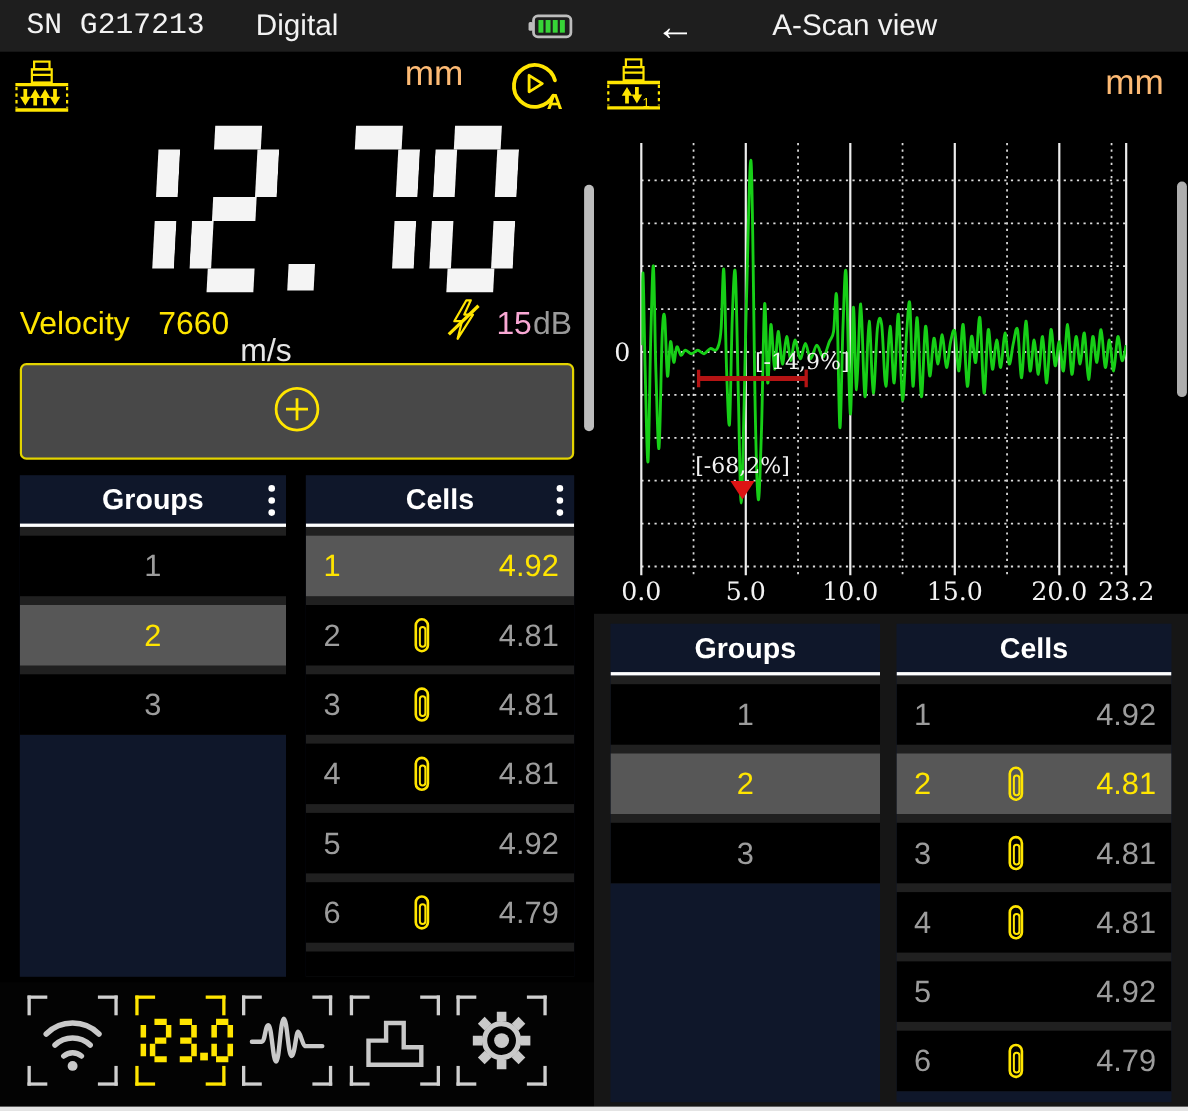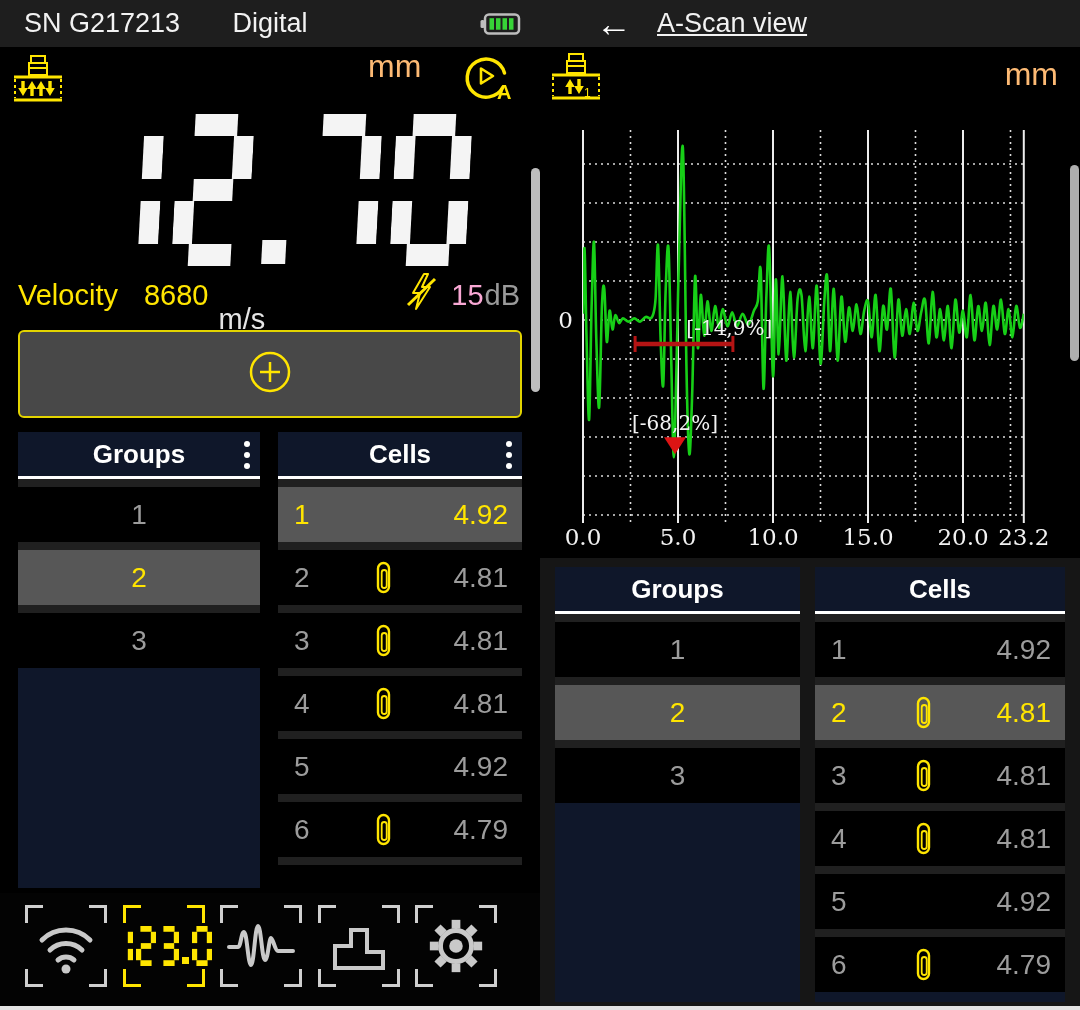--- a/index.html
+++ b/index.html
@@ -5,25 +5,25 @@
   html,body{margin:0;padding:0;background:#000;}
   .screen{position:relative;width:1080px;height:1010px;background:#000;overflow:hidden;
           font-family:"Liberation Sans",sans-serif;-webkit-font-smoothing:antialiased;}
   .panel{position:absolute;top:0;width:540px;height:1010px;}
   .panel.left{left:0;background:#000;}
   .panel.right{left:540px;background:#000;}
 
   
   .topbar{position:absolute;top:0;left:0;width:540px;height:47px;background:#1e1e1e;
           display:flex;align-items:center;color:#f2f2f2;font-size:27px;}
-  .topbar .sn{margin-left:24px;}
+  .topbar .sn{margin-left:24px;font-family:Liberation Mono, monospace;}
   .topbar .bar-title{position:absolute;left:0;right:0;text-align:center;pointer-events:none;}
   .topbar .battery{margin-left:auto;margin-right:18px;display:flex;align-items:center;z-index:2;}
   .topbar.right-bar .back{margin-left:56px;font-size:36px;line-height:1;color:#fff;}
-  .topbar.right-bar .bar-title2{margin-left:25px;text-decoration:underline;}
+  .topbar.right-bar .bar-title2{margin-left:70px;}
 
   
   .probe{position:absolute;width:52px;height:52px;}
   .probe.lp{left:12px;top:54px;}
   .probe.rp{left:10px;top:52px;}
   .unit-label{position:absolute;color:#fdba74;font-size:32px;}
   .unit-label.lu{left:368px;top:48px;}
   .unit-label.ru{right:22px;top:56px;}
   .auto-ic{position:absolute;left:458px;top:48px;width:58px;height:58px;}
 
@@ -176,21 +176,21 @@
               <line x1="22" y1="167" x2="78" y2="167"></line>
               <line x1="13" y1="103" x2="13" y2="154"></line>
               <line x1="13" y1="26" x2="13" y2="77"></line>
             </g>
           </svg>
         </span>
       </div>
 
     <div class="meas-row">
       <span class="v-label">Velocity</span>
-      <span class="v-value">8680</span>
+      <span class="v-value">7660</span>
       <span class="v-unit">m/s</span>
       <span class="gain">
         <span><svg width="36" height="42" viewBox="0 0 36 42">
               <path d="M21,3 L10,22 L17,22 L13,38 L27,16 L19,16 L25,3 Z" stroke="#ffe500" stroke-width="2" fill="none" stroke-linejoin="round"></path>
               <line x1="5" y1="34" x2="32" y2="8" stroke="#ffe500" stroke-width="3"></line>
             </svg></span>
         <span class="g-value">15</span>
         <span class="g-unit">dB</span>
       </span>
     </div>

